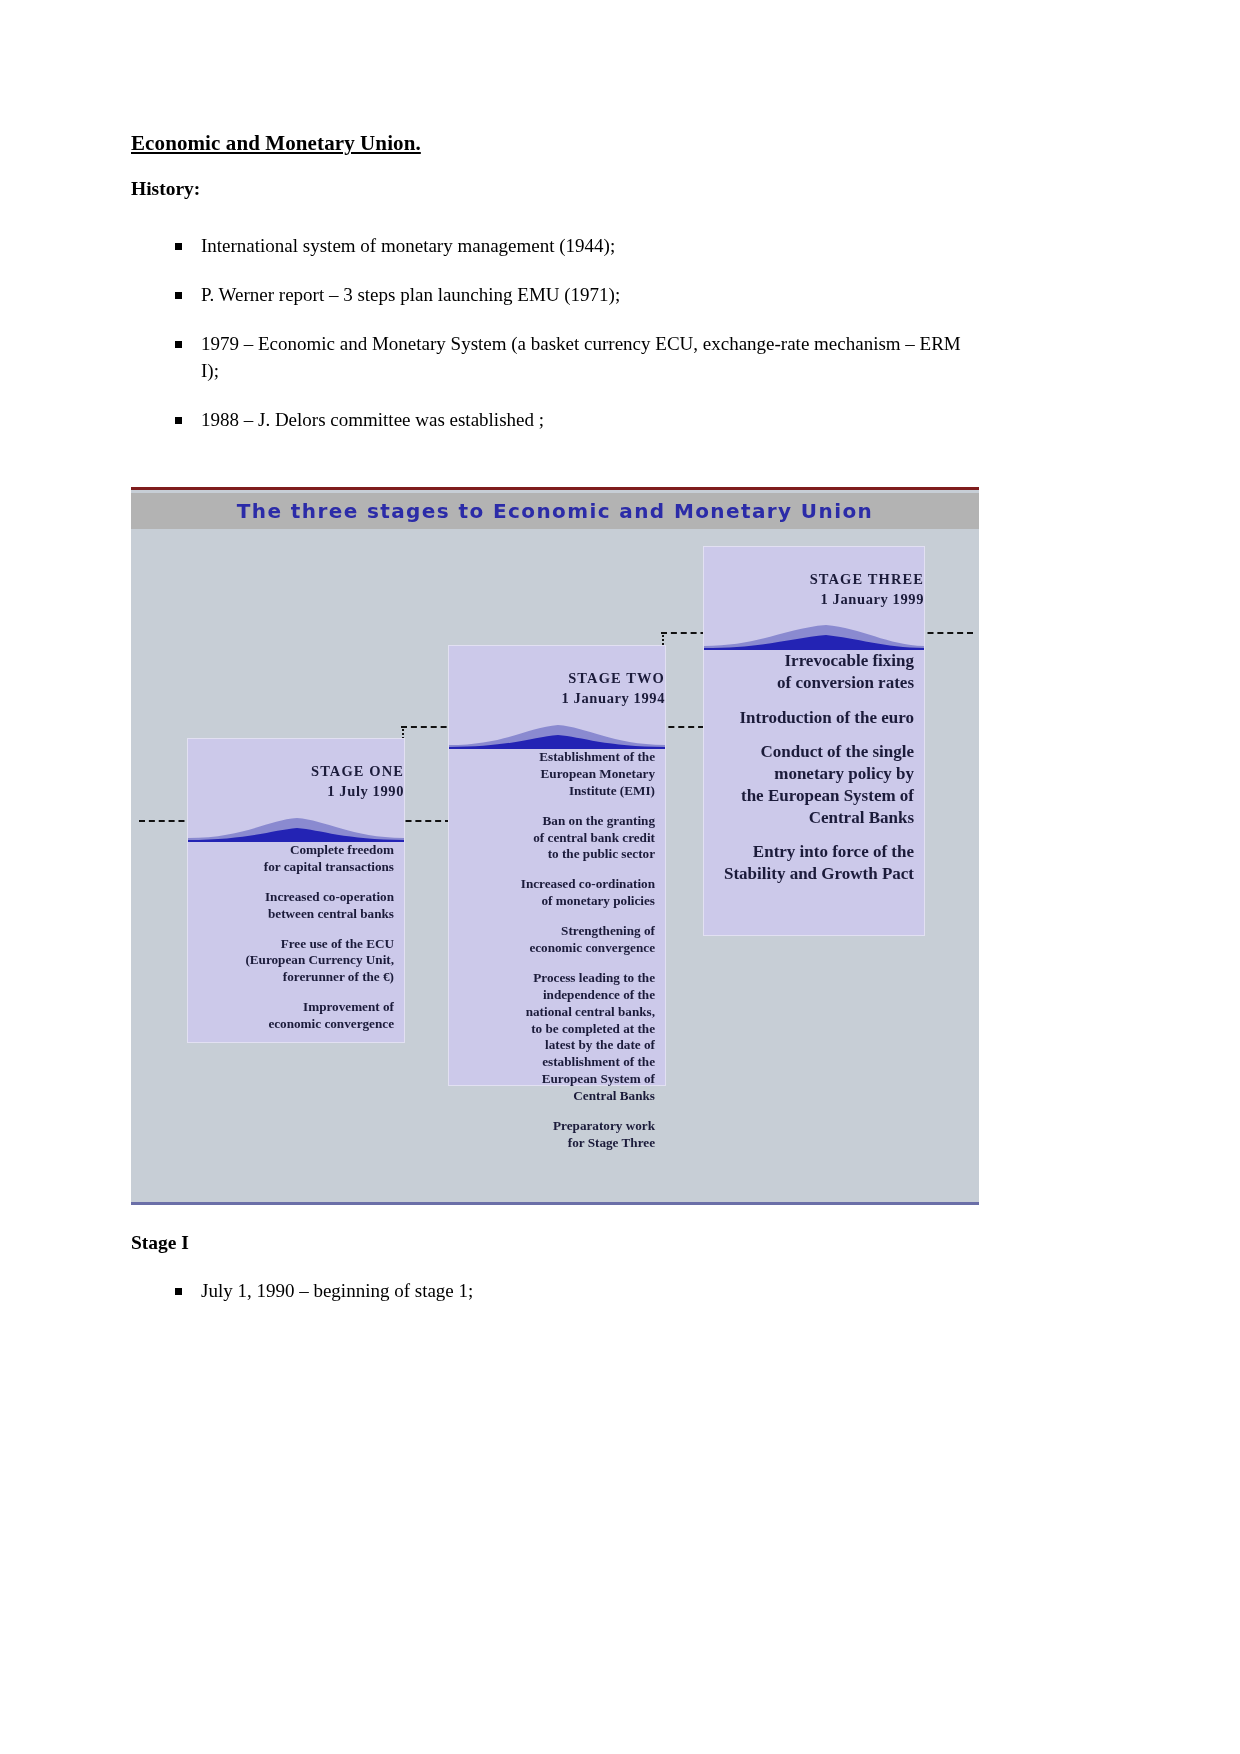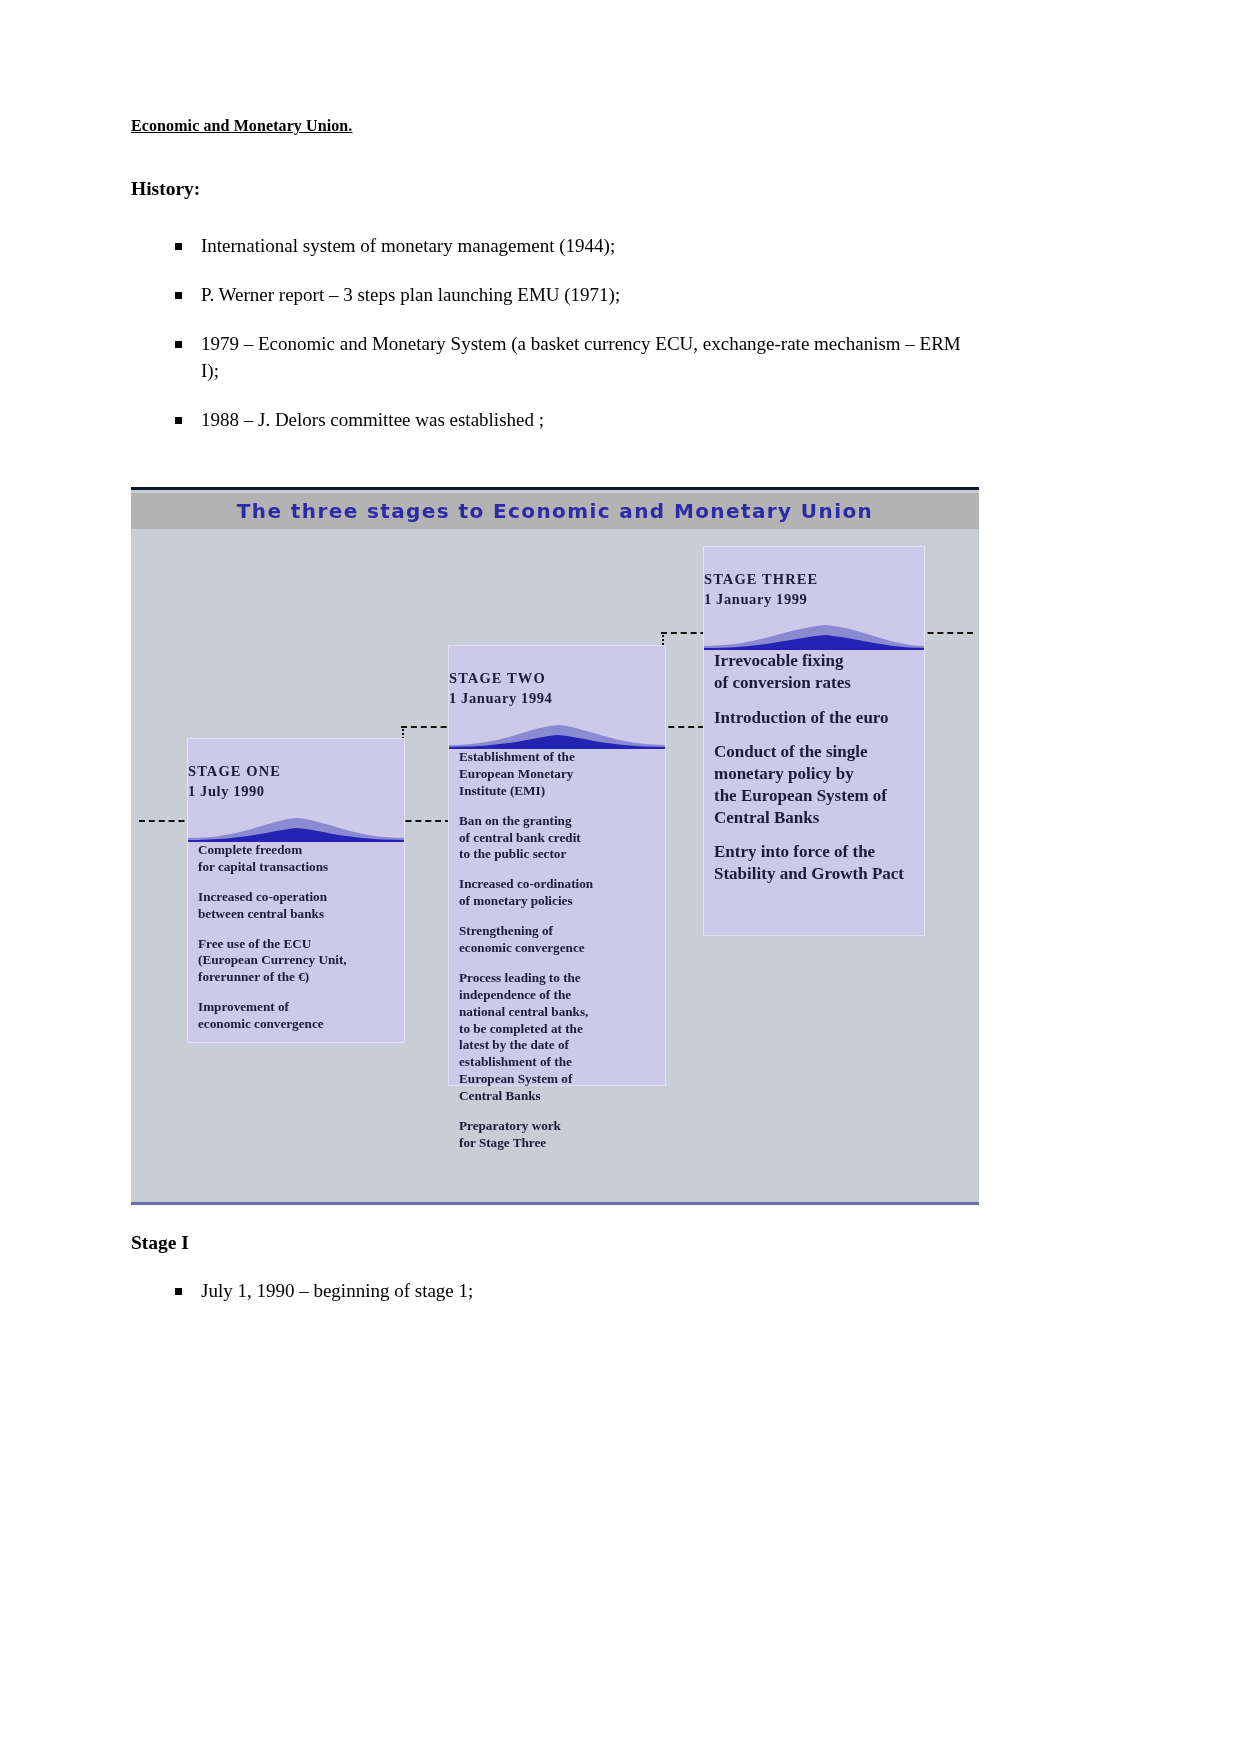--- a/index.html
+++ b/index.html
@@ -20,22 +20,22 @@
     position: absolute;
     left: 0; top: 0;
     width: 1240px;
     height: 1754px;
   }
 
   
   .doc-title {
     position: absolute;
     left: 131px;
-    top: 117px;
-    font-size: 16px;
+    top: 131px;
+    font-size: 21px;
     font-weight: bold;
     text-decoration: underline;
     letter-spacing: 0.1px;
   }
   .doc-subtitle {
     position: absolute;
     left: 131px;
     top: 178px;
     font-size: 19.5px;
     font-weight: bold;
@@ -78,21 +78,21 @@
 
   
   .diagram {
     position: absolute;
     left: 131px;
     top: 487px;
     width: 848px;
     height: 718px;
     background: #c7ced6;
     box-sizing: border-box;
-    border-top: 3px solid #0f172a;
+    border-top: 3px solid #7f1d1d;
     border-bottom: 3px solid #6b6fa8;
   }
   .diagram-title-bar {
     position: absolute;
     left: 0; top: 3px;
     width: 848px;
     height: 36px;
     background: #b3b3b3;
     display: flex;
     align-items: center;
@@ -104,21 +104,21 @@
     font-weight: bold;
     color: #2b2ba8;
     letter-spacing: 1.4px;
   }
 
   .stage-box {
     position: absolute;
     background: #ccc9ea;
     border: 1px solid #e2e0f2;
     box-sizing: border-box;
-    text-align: left;
+    text-align: right;
     font-family: "Liberation Serif", "DejaVu Serif", serif;
     color: #1b1b3a;
   }
   #stage-one-box   { left: 56px;  top: 248px; width: 218px; height: 305px; }
   #stage-two-box   { left: 317px; top: 155px; width: 218px; height: 441px; }
   #stage-three-box { left: 572px; top: 56px;  width: 222px; height: 390px; }
 
   .stage-head {
     font-weight: bold;
     font-size: 14.5px;

